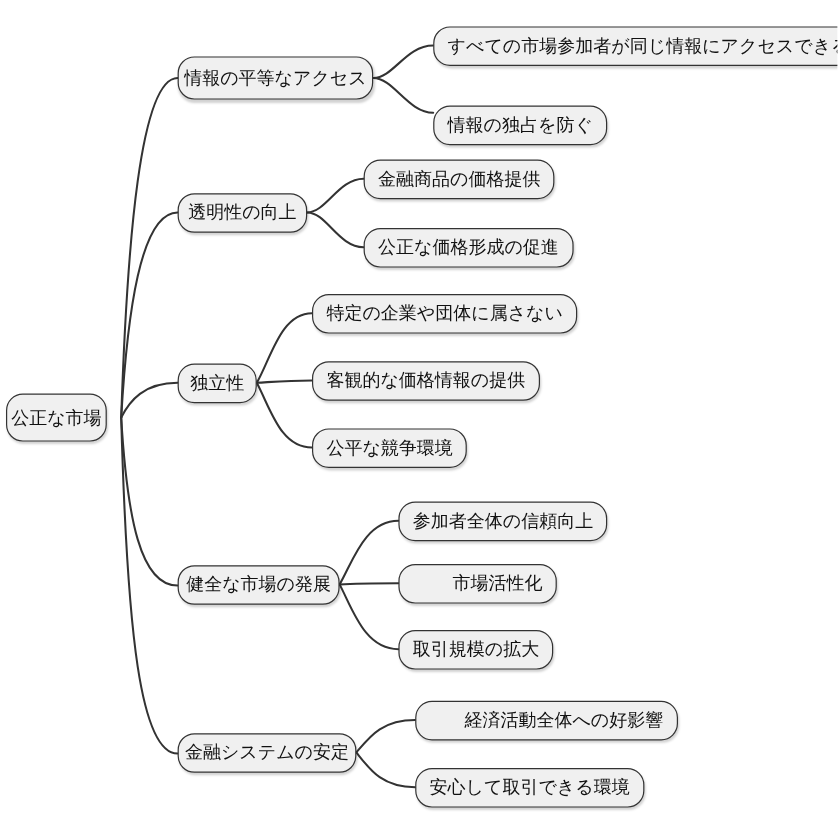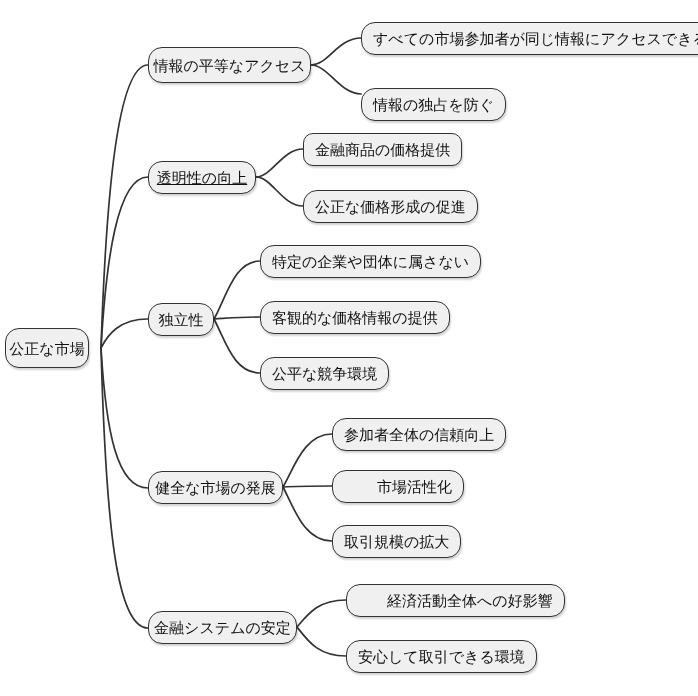--- a/index.html
+++ b/index.html
@@ -73,29 +73,29 @@
     <path d="M283,487 C298,486 312,486 332,486"></path>
     <path d="M283,487 C294,508 304,541 332,541"></path>
 
     <path d="M297,627 C308,614 318,600 346,600"></path>
     <path d="M297,627 C308,641 318,656 346,656"></path>
   </svg>
 
   <div class="node" style="left:5px; top:328px; width:84px; height:40px;">公正な市場</div>
 
   <div class="node" style="left:148px; top:47px; width:163px; height:36px;">情報の平等なアクセス</div>
-  <div class="node" style="left:148px; top:161px; width:108px; height:33px;text-decoration:underline;">透明性の向上</div>
+  <div class="node" style="left:148px; top:161px; width:108px; height:33px;">透明性の向上</div>
   <div class="node" style="left:148px; top:303px; width:66px; height:33px;">独立性</div>
   <div class="node" style="left:148px; top:471px; width:135px; height:33px;">健全な市場の発展</div>
   <div class="node" style="left:148px; top:611px; width:149px; height:33px;">金融システムの安定</div>
 
   <div class="node leaf" style="left:361px; top:22px;">すべての市場参加者が同じ情報にアクセスできる</div>
   <div class="node leaf" style="left:361px; top:88px;">情報の独占を防ぐ</div>
 
-  <div class="node leaf" style="left:303px; top:133px;border-radius:10px;">金融商品の価格提供</div>
+  <div class="node leaf" style="left:303px; top:133px;">金融商品の価格提供</div>
   <div class="node leaf" style="left:303px; top:190px;">公正な価格形成の促進</div>
 
   <div class="node leaf" style="left:260px; top:245px;">特定の企業や団体に属さない</div>
   <div class="node leaf" style="left:260px; top:301px;">客観的な価格情報の提供</div>
   <div class="node leaf" style="left:260px; top:357px;">公平な競争環境</div>
 
   <div class="node leaf" style="left:332px; top:418px;text-align:center;">参加者全体の信頼向上</div>
   <div class="node leaf" style="left:332px; top:470px;padding-left:44px;">市場活性化</div>
   <div class="node leaf" style="left:332px; top:525px;">取引規模の拡大</div>
 

